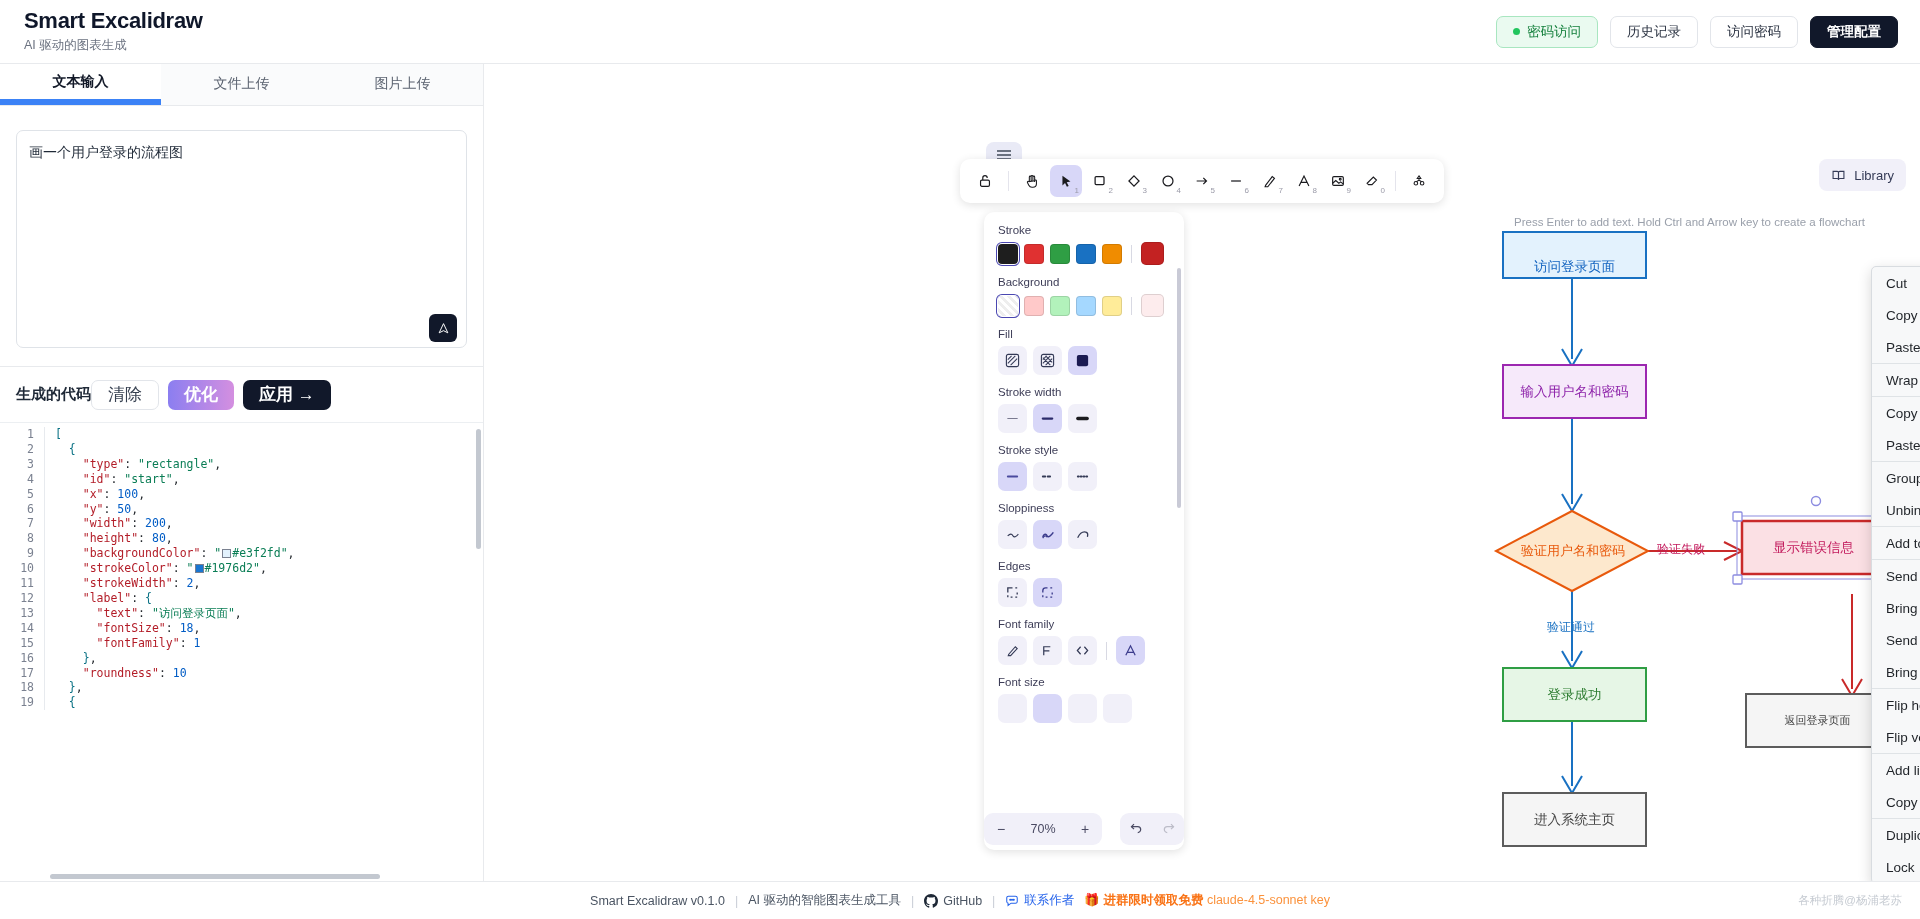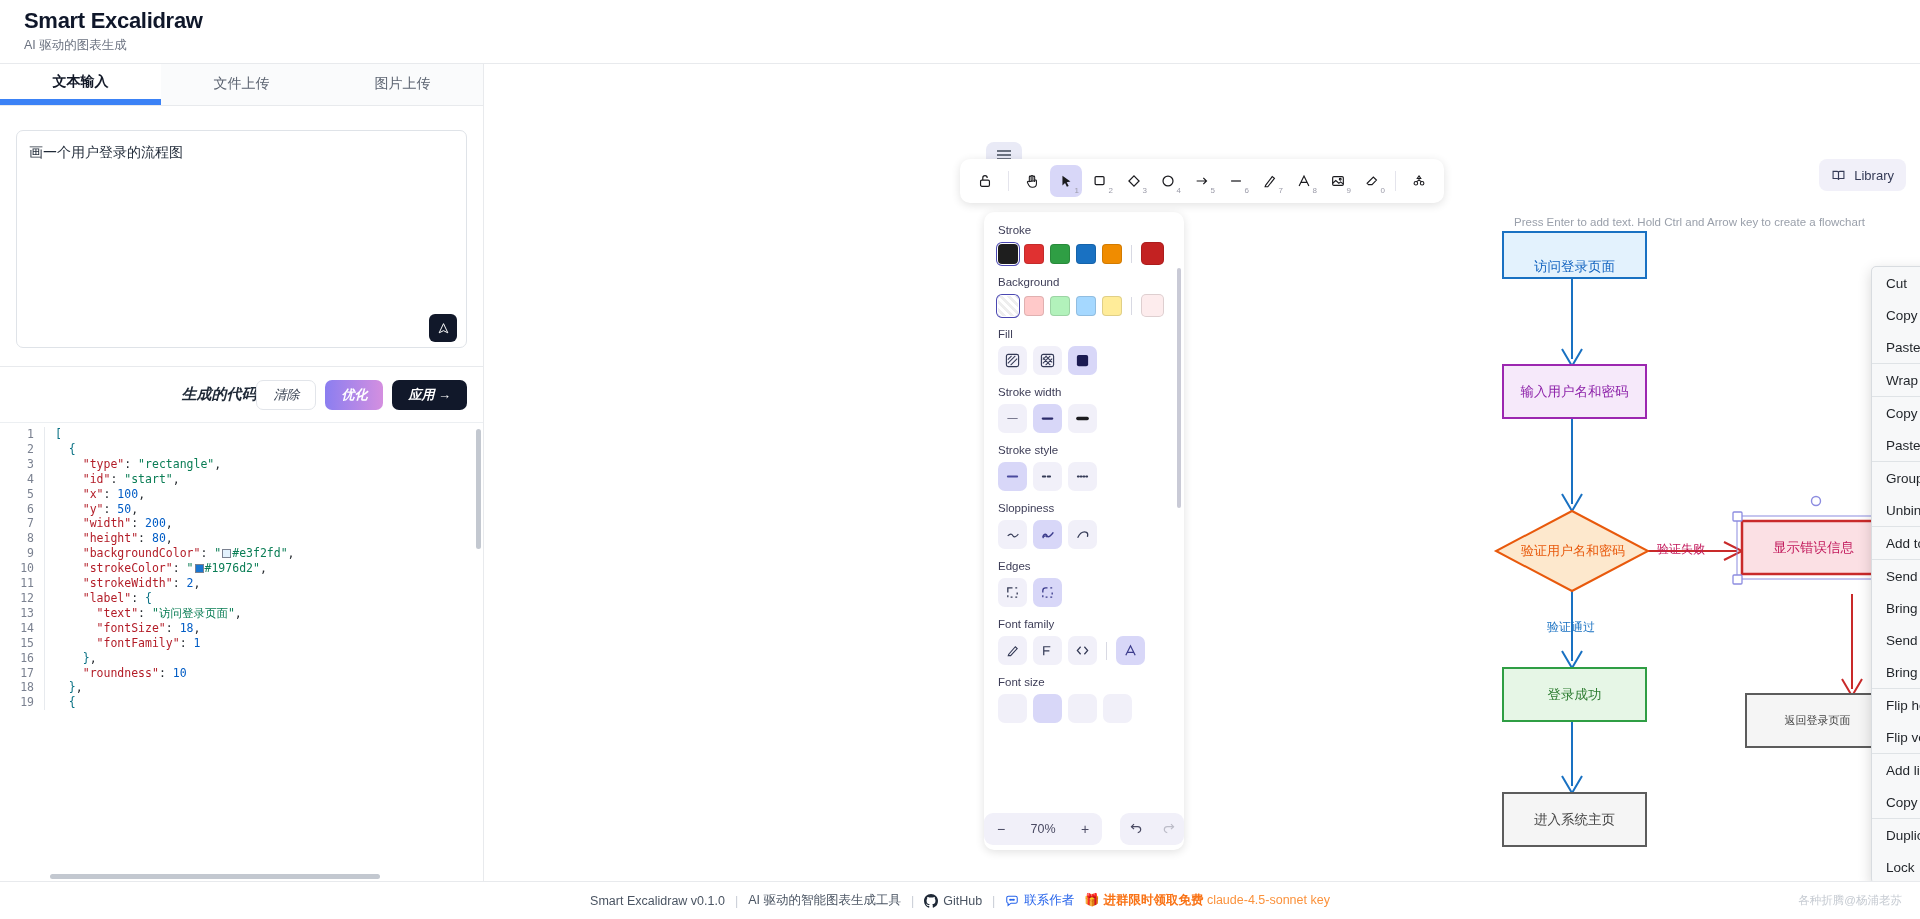--- a/index.html
+++ b/index.html
@@ -65,27 +65,26 @@
     font-family: "Liberation Sans", sans-serif; line-height: 1.5; background: #fff;
   }
   .send-btn {
     position: absolute; right: 10px; bottom: 10px; width: 28px; height: 28px;
     border-radius: 6px; background: #11182a; color: #fff;
     display: flex; align-items: center; justify-content: center; cursor: pointer; font-size: 14px;
   }
 
   .code-head {
     border-top: 1px solid #e8eaed; margin-top: 14px;
-    height: 56px; display: flex; align-items: center; justify-content: flex-end;
+    height: 56px; display: flex; align-items: center; justify-content: flex-start;
     padding: 16px 16px;
-    font-style: italic;
   }
   .code-title { font-size: 15px; font-weight: bold; color: #1f2937; }
   .code-actions { display: flex; align-items: center; gap: 9px; }
-  .cbtn { height: 30px; padding: 0 16px; border-radius: 7px; font-size: 13px;
+  .cbtn { height: 30px; padding: 0 16px; border-radius: 7px; font-size: 17px;
           border: 1px solid #e2e5ea; background: #fff; color: #374151; cursor: pointer;
           display: flex; align-items: center; gap: 6px; }
   .cbtn.grad { background: linear-gradient(90deg,#8b7ef0,#d48fe0); border: none; color: #fff; font-weight: bold; }
   .cbtn.dark { background: #11182a; border: none; color: #fff; font-weight: bold; }
 
   .code-body { flex: 1 1 auto; overflow: hidden; border-top: 1px solid #eceff2; position: relative; background:#fff; }
   .code-scroll { height: 100%; overflow: hidden; }
   pre.code {
     font-family: "DejaVu Sans Mono", monospace; font-size: 11.5px; line-height: 14.9px;
     color: #1f2937; padding: 4px 0 0 0; margin: 0; white-space: pre;
@@ -191,20 +190,29 @@
 </style>
 </head>
 <body>
 
 <div class="app">
 
   <div class="header">
     <div>
       <div class="brand-title">Smart Excalidraw</div>
       <div class="brand-sub">AI 驱动的图表生成</div>
+    </div>
+    <div class="header-btns">
+      <div class="hbtn green">
+        <span class="dot"></span>
+        <span>密码访问</span>
+      </div>
+      <div class="hbtn">历史记录</div>
+      <div class="hbtn">访问密码</div>
+      <div class="hbtn dark">管理配置</div>
     </div>
   </div>
 
   <div class="body">
 
     <div class="left">
       <div class="tabs">
         <div class="tab active">文本输入</div>
         <div class="tab">文件上传</div>
         <div class="tab">图片上传</div>

